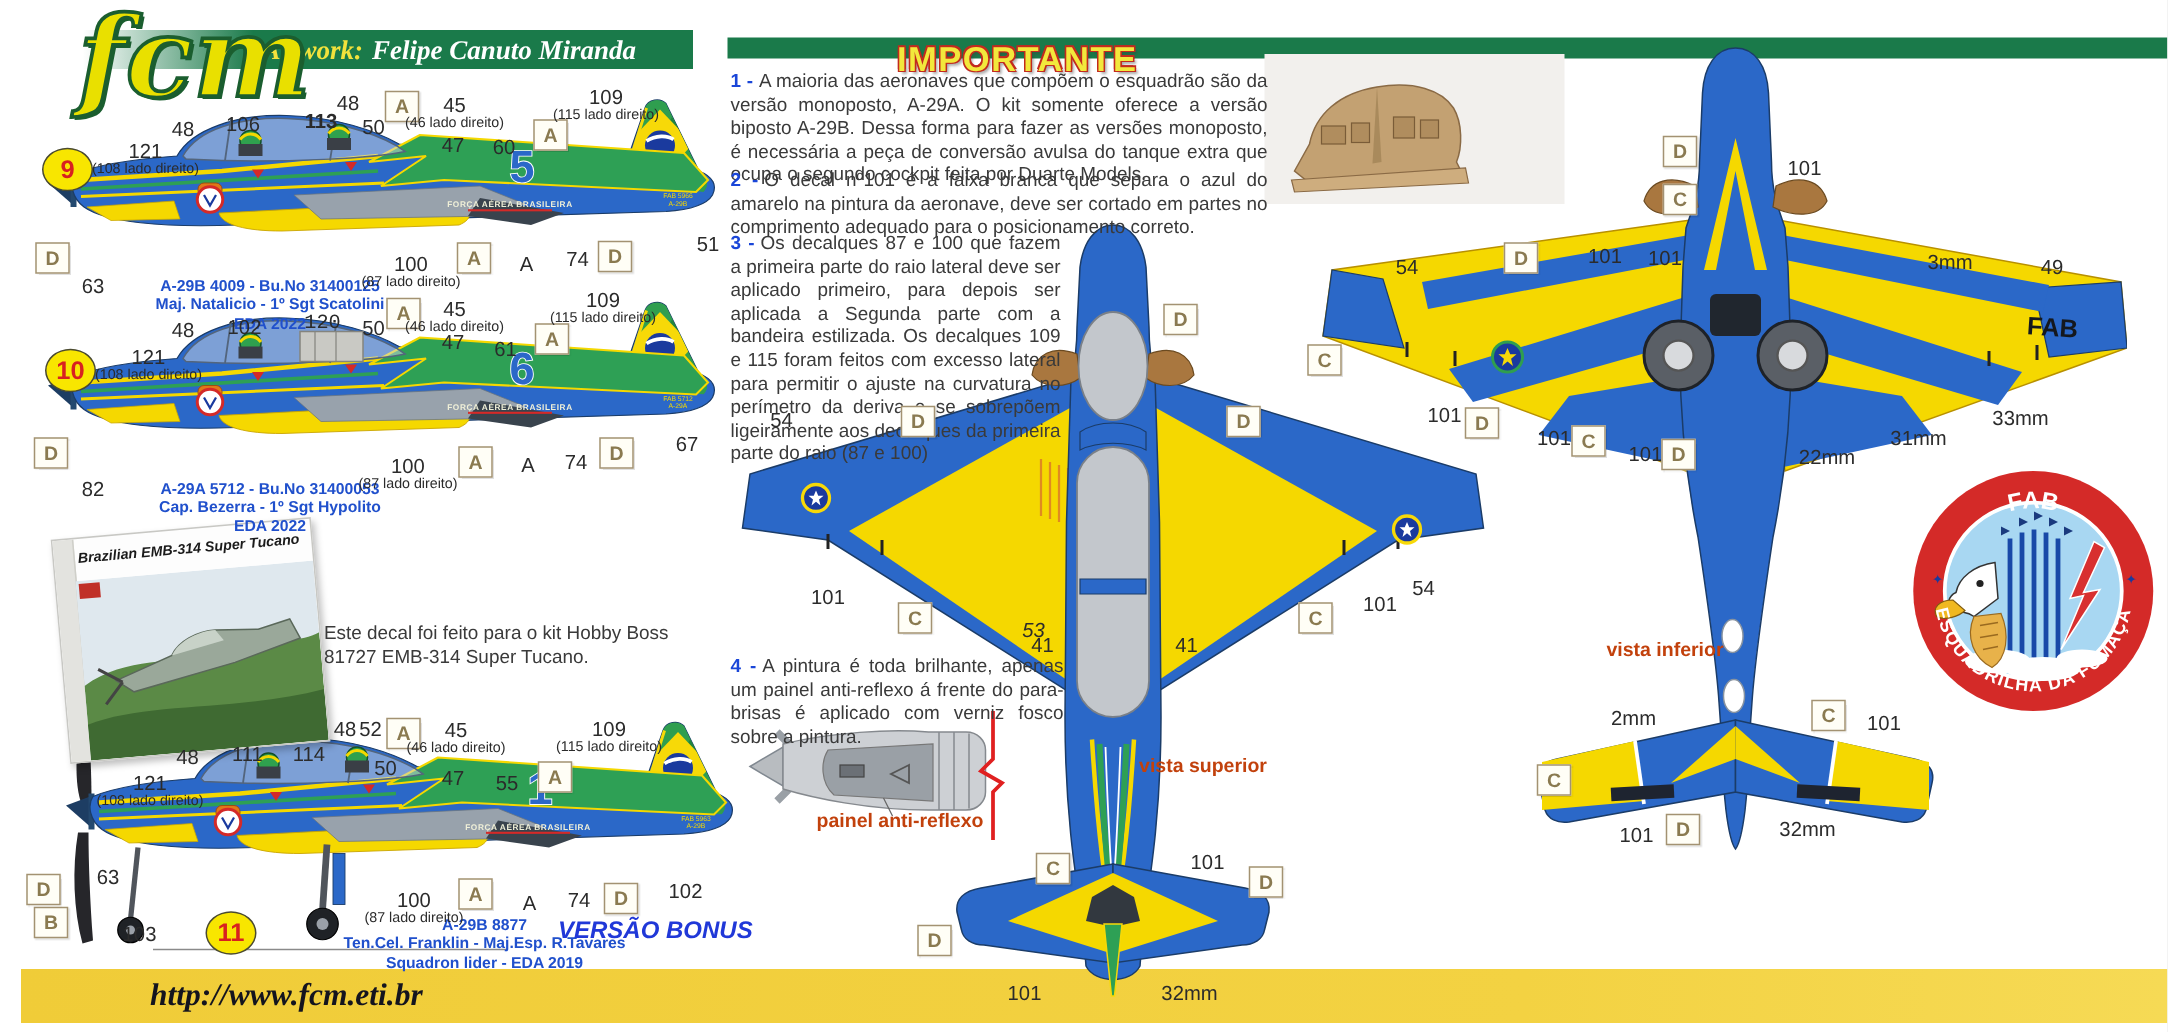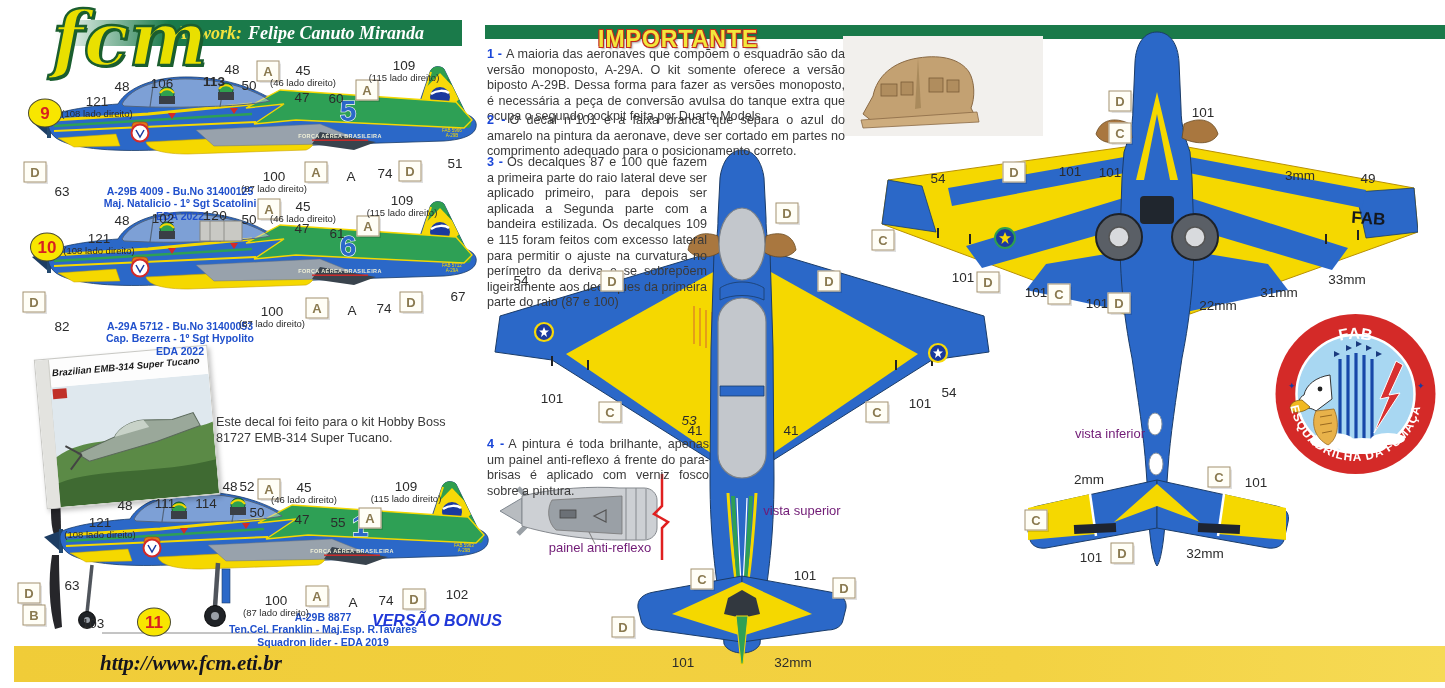--- a/index.html
+++ b/index.html
@@ -53,21 +53,21 @@
   
   #callout-layer{position:absolute;left:0;top:0;width:1445px;height:688px;z-index:10;pointer-events:none;}
   .co{position:absolute;transform:translate(-50%,-50%);text-align:center;white-space:nowrap;}
   .co-num,.co-meas,.co-plain{font-size:13.5px;color:#2b2b2b;}
   .co-num .sub{display:block;font-size:9.5px;color:#2b2b2b;margin-top:-1px;}
   .co-box{width:21px;height:19px;border:1.5px solid #a39272;background:#fffef6;color:#8a7a50;
     font-weight:bold;font-size:13px;display:flex;align-items:center;justify-content:center;
     box-shadow:1px 1px 1px rgba(0,0,0,.12);}
   .co-badge{width:32px;height:27px;border-radius:50%;background:#f8e600;border:1.6px solid #4a4a30;
     color:#d82020;font-weight:bold;font-size:17px;display:flex;align-items:center;justify-content:center;}
-  .co-label{font-size:13px;color:#701a75;}
+  .co-label{font-size:13px;color:#c2410c;font-weight:bold;}
 </style>
 </head>
 <body>
 
 <div id="page">
 
   <svg width="0" height="0" style="position:absolute">
     <defs>
       <clipPath id="finclip">
           <path d="M390,53 L402,12 C404,6 412,5 416,9 L438,54 C444,58 445,64 441,68 L396,62 Z"></path>
@@ -377,21 +377,21 @@
       <div class="co co-box" style="left: 268px; top: 71px;">
         <span>A</span>
       </div>
       <div class="co co-num" style="left: 303px; top: 75px;"><span>45</span><span class="sub">(46 lado direito)</span></div>
       <div class="co co-num" style="left: 302px; top: 97px;"><span>47</span></div>
       <div class="co co-num" style="left: 336px; top: 98px;"><span>60</span></div>
       <div class="co co-box" style="left: 367px; top: 90px;">
         <span>A</span>
       </div>
       <div class="co co-num" style="left: 404px; top: 70px;"><span>109</span><span class="sub">(115 lado direito)</span></div>
-      <div class="co co-num" style="left: 455px; top: 163px;"><span>51</span></div>
+      <div class="co co-num" style="left: 472px; top: 163px;"><span>51</span></div>
       <div class="co co-box" style="left: 410px; top: 171px;">
         <span>D</span>
       </div>
       <div class="co co-num" style="left: 385px; top: 173px;"><span>74</span></div>
       <div class="co co-plain" style="left: 351px; top: 176px;"><span>A</span></div>
       <div class="co co-box" style="left: 316px; top: 172px;">
         <span>A</span>
       </div>
       <div class="co co-num" style="left: 274px; top: 181px;"><span>100</span><span class="sub">(87 lado direito)</span></div>
       <div class="co co-num" style="left: 62px; top: 191px;"><span>63</span></div>

